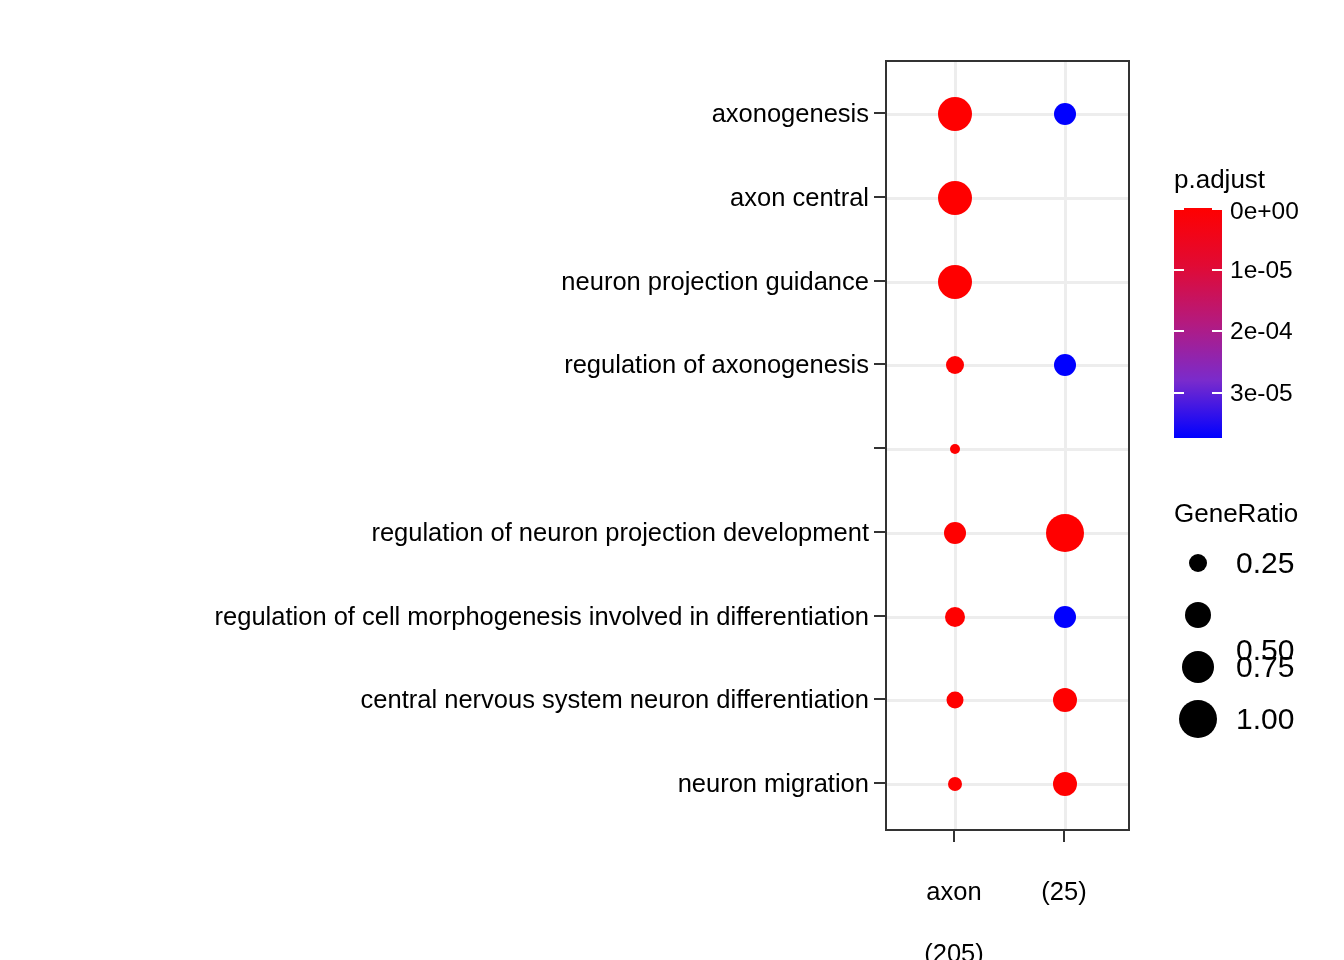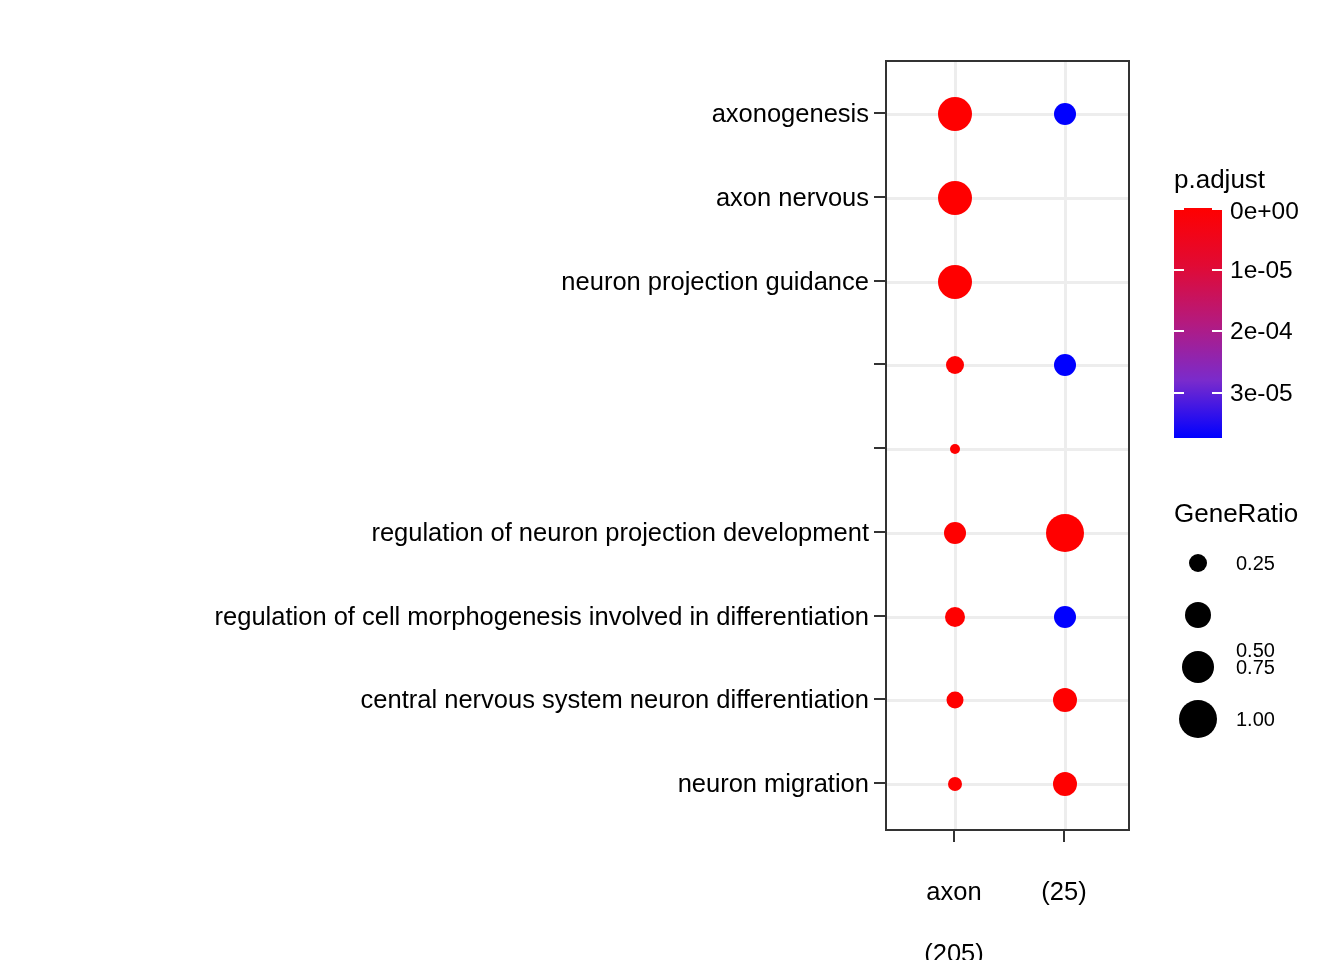--- a/index.html
+++ b/index.html
@@ -148,35 +148,36 @@
     position: absolute;
     left: 50%;
     top: 50%;
     transform: translate(-50%, -50%);
     border-radius: 50%;
     background: #000000;
   }
   .size-label {
     position: absolute;
     left: 1236px;
-    font-size: 20px;
+    font-size: 30px;
     line-height: 24px;
     white-space: nowrap;
     transform: translateY(-50%);
   }
 </style>
 </head>
 <body>
 
 <div id="stage">
 
   <div id="yaxis">
     <div class="ylab" style="top:113px">axonogenesis</div>
-    <div class="ylab" style="top:197px">axon nervous</div>
+    <div class="ylab" style="top:197px">axon central</div>
     <div class="ylab" style="top:281px">neuron projection guidance</div>
+    <div class="ylab" style="top:364px">regulation of axonogenesis</div>
     <div class="ylab" style="top:532px">regulation of neuron projection development</div>
     <div class="ylab" style="top:616px">regulation of cell morphogenesis involved in differentiation</div>
     <div class="ylab" style="top:699px">central nervous system neuron differentiation</div>
     <div class="ylab" style="top:783px">neuron migration</div>
   </div>
 
   <div class="ytick-mark" style="top:113px"></div>
   <div class="ytick-mark" style="top:197px"></div>
   <div class="ytick-mark" style="top:281px"></div>
   <div class="ytick-mark" style="top:364px"></div>

